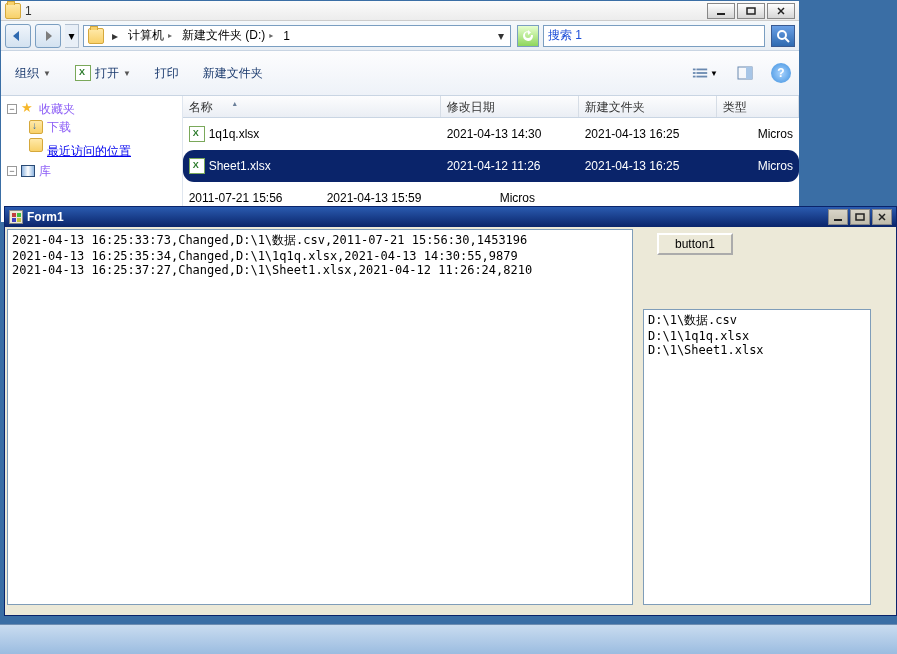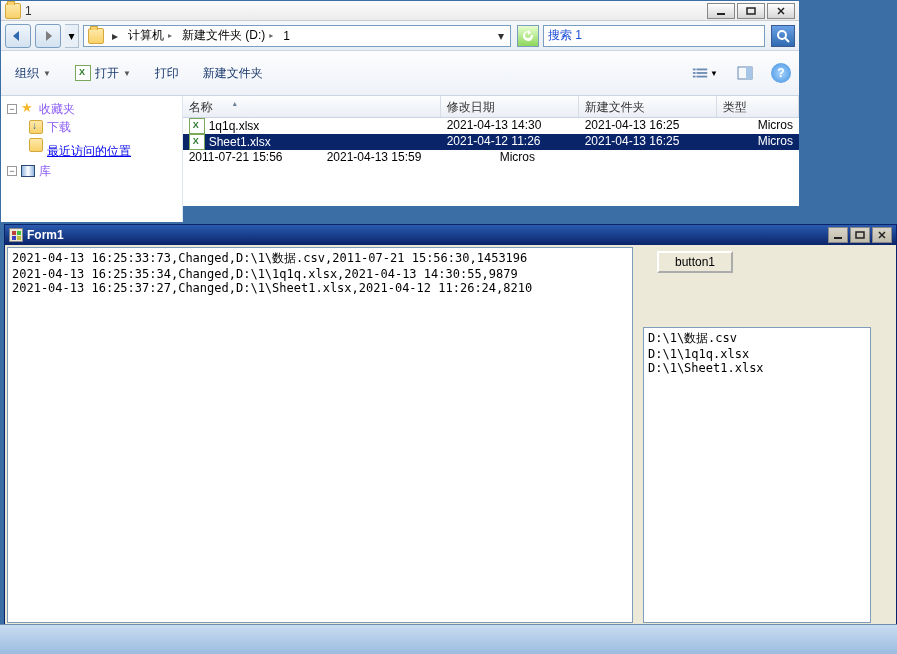--- a/index.html
+++ b/index.html
@@ -79,32 +79,32 @@
 .desk-icon{width:14px;height:12px;display:inline-block;background:#4a7ab5;border:1px solid #2a4a75;border-radius:1px;}
 .recent-icon{width:14px;height:14px;display:inline-block;background:linear-gradient(#ffe9a9,#f8d16a);border:1px solid #d5a83b;border-radius:2px;}
 .lib-icon{width:14px;height:12px;display:inline-block;border:1px solid #2a4a75;background:linear-gradient(90deg,#8fb5e0,#fff,#8fb5e0);}
 
 .listpane{flex:1;display:flex;flex-direction:column;}
 .colhead{height:22px;background:linear-gradient(#fdfdfe,#eaeef4);border-bottom:1px solid #c9d5e3;display:flex;}
 .colhead .col{border-right:1px solid #d6dde6;padding:3px 6px;color:#333;display:flex;align-items:flex-start;gap:20px;}
 .col.name{width:258px;} .col.mod{width:138px;} .col.create{width:138px;} .col.type{flex:1;}
 .sortarr{font-size:8px;color:#6a7f99;}
 .filelist{flex:1;overflow:hidden;}
-.row{height:16px;display:flex;}
-.row.sel{background:#0a246a;color:#fff;}
+.row{height:32px;display:flex;align-items:center;}
+.row.sel{background:#0a246a;color:#fff;border-radius:11px;}
 .row .cell{padding:0 6px;white-space:nowrap;overflow:hidden;}
 .cell.name{width:258px;display:flex;align-items:center;gap:4px;}
 .cell.mod{width:138px;} .cell.create{width:138px;} .cell.type{flex:1;margin-left:35px;}
 .xlsx-icon,.csv-icon{width:16px;height:16px;display:inline-block;background:#fff;border:1px solid #7aa85a;position:relative;flex:none;}
 .xlsx-icon::before{content:"X";position:absolute;left:3px;top:1px;font-size:9px;color:#2a7a2a;font-weight:bold;}
 .csv-icon::before{content:"a,";position:absolute;left:1px;top:1px;font-size:8px;color:#2a7a2a;}
 
 
 .form1{
-  position:absolute;left:4px;top:224px;width:893px;height:410px;
+  position:absolute;left:4px;top:206px;width:893px;height:410px;
   background:#ece9d8;border:1px solid #0a246a;
 }
 .form1 .ftitle{
   height:20px;background:linear-gradient(#2a5bb0,#0a246a);color:#fff;
   display:flex;align-items:center;padding:0 4px;font-family:"SimSun";
 }
 .form1 .ftitle .ficon{width:14px;height:14px;background:#ece9d8;border:1px solid #888;margin-right:4px;position:relative;}
 .form1 .ftitle .ficon::after{content:"";position:absolute;left:2px;top:2px;width:4px;height:4px;background:#c04040;box-shadow:5px 0 #40c040,0 5px #4040c0,5px 5px #c0c040;}
 .form1 .ftitle .t{flex:1;font-weight:bold;}
 .form1 .fwinbtns{display:flex;}

